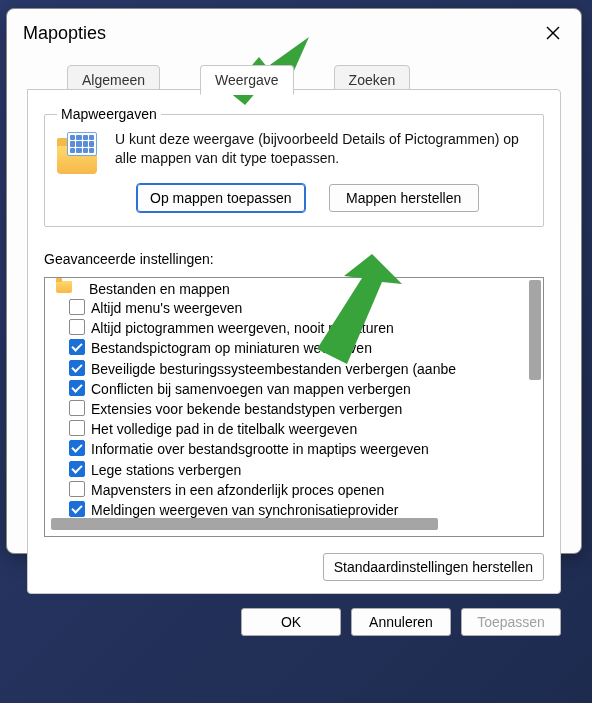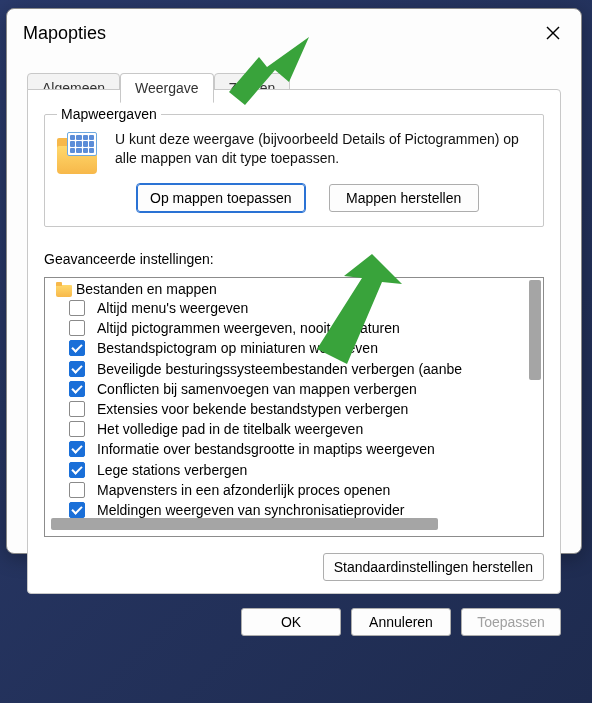--- a/index.html
+++ b/index.html
@@ -48,24 +48,25 @@
     padding: 6px 20px 0 20px;
     border-bottom: 0;
   }
   .tab {
     padding: 6px 14px;
     border: 1px solid #c8c8c8;
     background: #f3f3f3;
     font-size: 14px;
     cursor:pointer;
     position:relative;
-    top:14px;
+    top:6px;
     border-top-left-radius:4px;
     border-top-right-radius:4px;
     color:#333;
+    margin-left:40px;
   }
   .tab.active {
     background:#fff;
     border-bottom:1px solid #fff;
     z-index:2;
   }
   .tab-panel {
     margin: 0 20px;
     border: 1px solid #c8c8c8;
     background:#fff;
@@ -129,28 +130,28 @@
   .adv-label {font-size:14px;margin-top:14px;}
   .adv-box {
     border:1px solid #8c8c8c;background:#fff;
     height:260px;position:relative;
     overflow:hidden;
   }
   .adv-content {
     position:absolute;left:4px;top:2px;right:20px;
   }
   .tree-root {
-    display:flex;align-items:flex-end;gap:4px;
+    display:flex;align-items:flex-start;gap:17px;
     font-size:14px;padding:1px 7px;
   }
   .mini-folder {width:16px;height:12px;background:linear-gradient(#ffd86b,#f7b84a);border-radius:0 1px 2px 2px;position:relative;display:inline-block;}
   .mini-folder::before{content:"";position:absolute;top:-3px;left:0;width:6px;height:4px;background:#f7b84a;border-radius:1px 1px 0 0;}
   .tree-items {margin-left:20px;}
   .tree-item {
-    display:flex;align-items:center;gap:12px;
+    display:flex;gap:6px;
     font-size:14px;padding:1px 0;line-height:1.3;
     white-space:nowrap;
   }
   .chk {
     width:16px;height:16px;border:1px solid #8a8a8a;border-radius:2px;
     flex-shrink:0;display:flex;align-items:center;justify-content:center;
   }
   .chk.checked {background:#1a6fd8;border-color:#1a6fd8;}
   .chk.checked::after{content:"";width:4px;height:8px;border:solid #fff;border-width:0 2px 2px 0;transform:rotate(45deg);margin-top:-2px;}
   .v-scroll {

